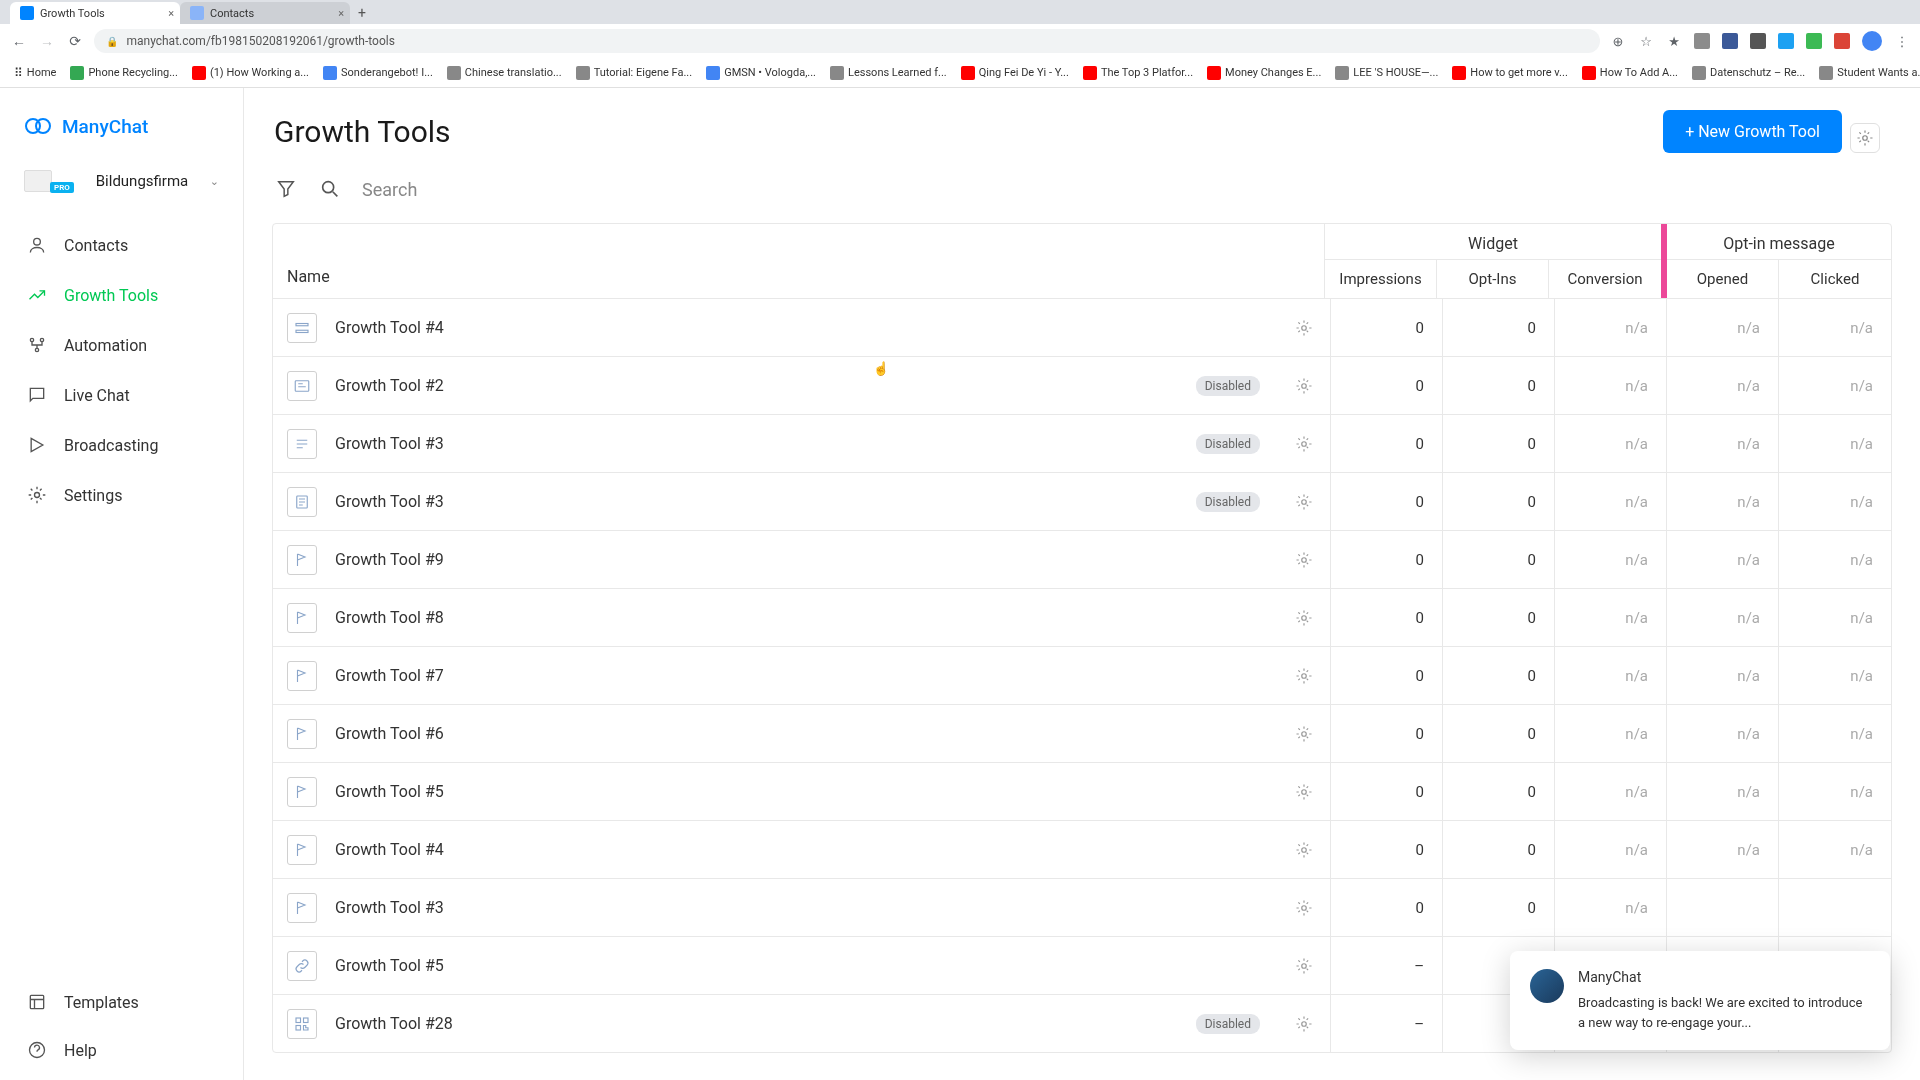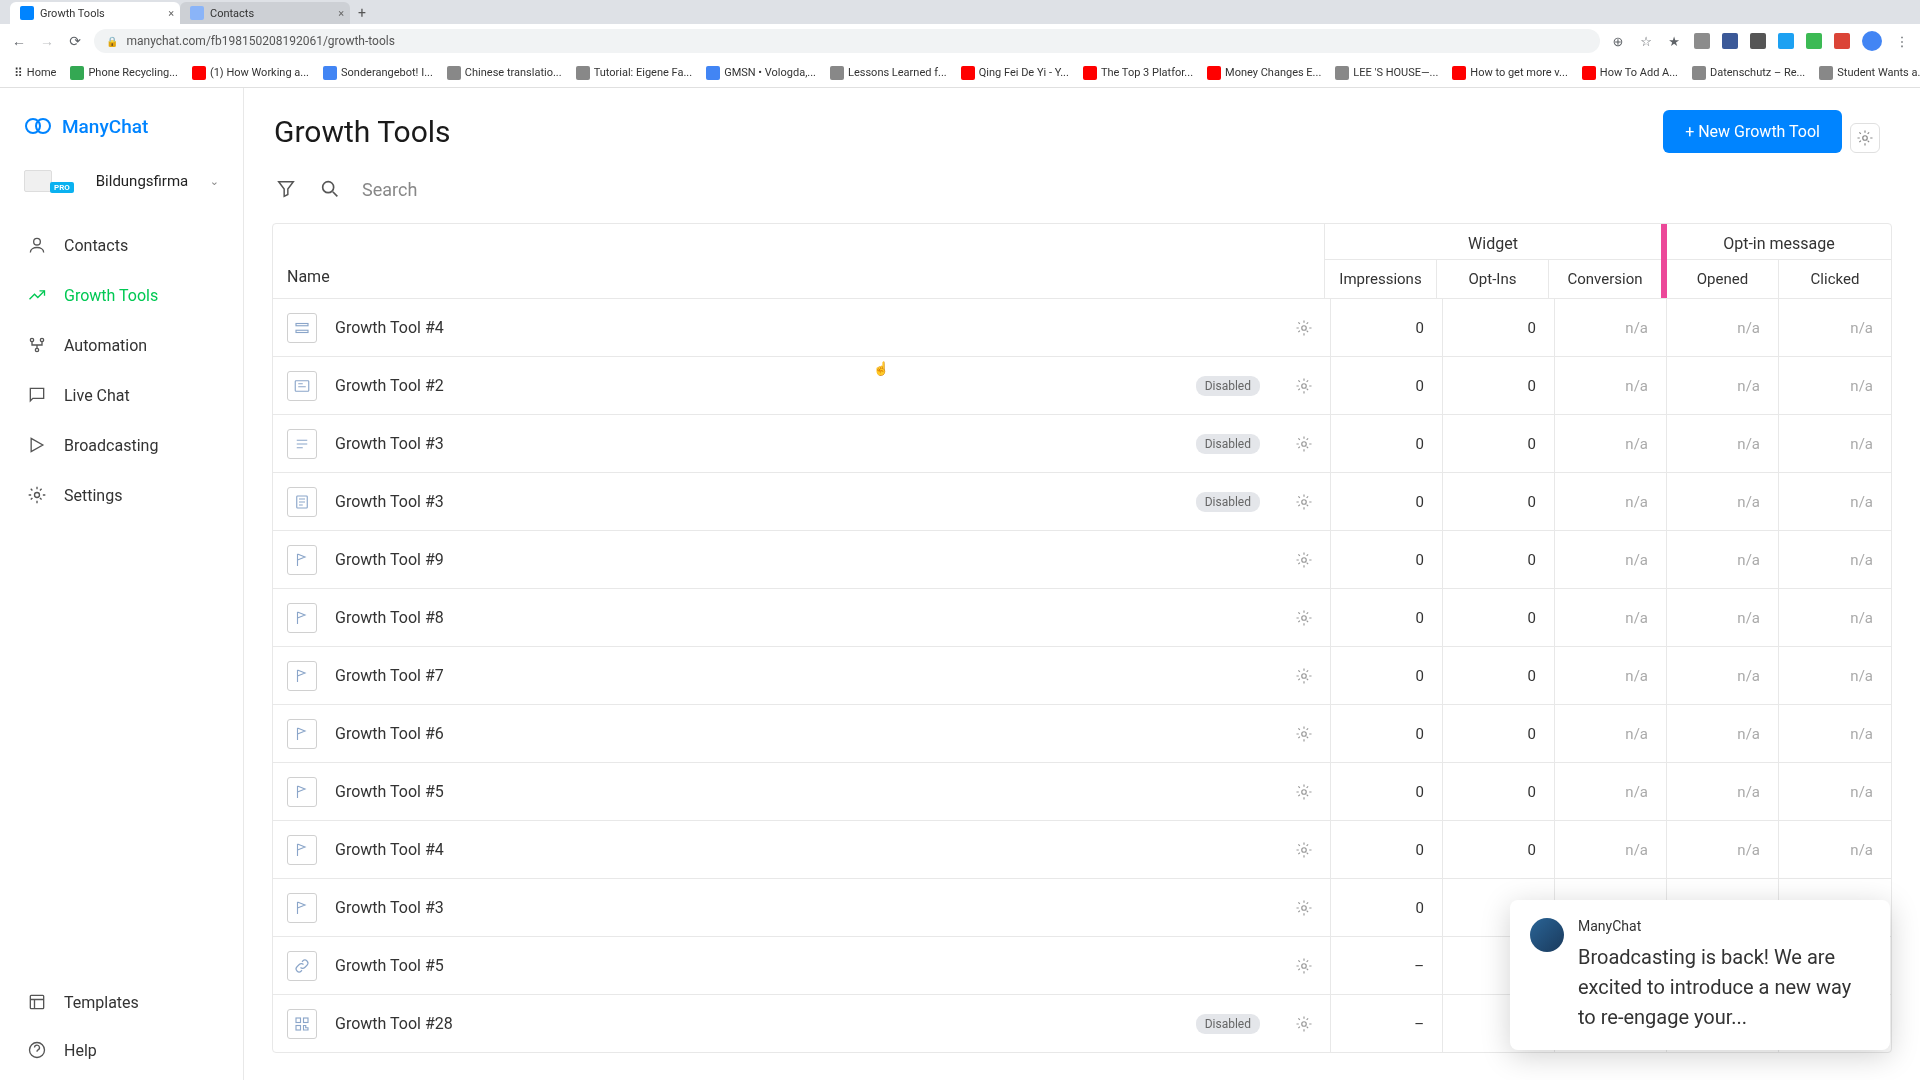--- a/index.html
+++ b/index.html
@@ -91,21 +91,21 @@
 .cell-num.na { color:#aaa; }
 .cell-num:last-child { border-right:none; }
 
 .cursor-hand { position:absolute; left:600px; top:4px; font-size:13px; color:#666; }
 
 
 .chat-popup { position:fixed; right:30px; bottom:30px; width:380px; background:#fff; border-radius:8px; box-shadow:0 6px 30px rgba(0,0,0,0.18); padding:18px 20px; display:flex; gap:14px; }
 .chat-avatar { width:34px; height:34px; border-radius:50%; background:linear-gradient(135deg,#2a6496,#1a3a5c); flex-shrink:0; }
 .chat-body { flex:1; }
 .chat-title { font-size:14px; color:#333; margin-bottom:8px; }
-.chat-msg { font-size:20px; color:#333; line-height:1.5; }
+.chat-msg { font-size:13px; color:#333; line-height:1.5; }
 
 svg { display:block; }
 </style>
 </head>
 <body>
 
 <div class="browser-chrome">
   <div class="tab-bar">
     <div class="tab">
       <span class="tab-favicon"></span>

